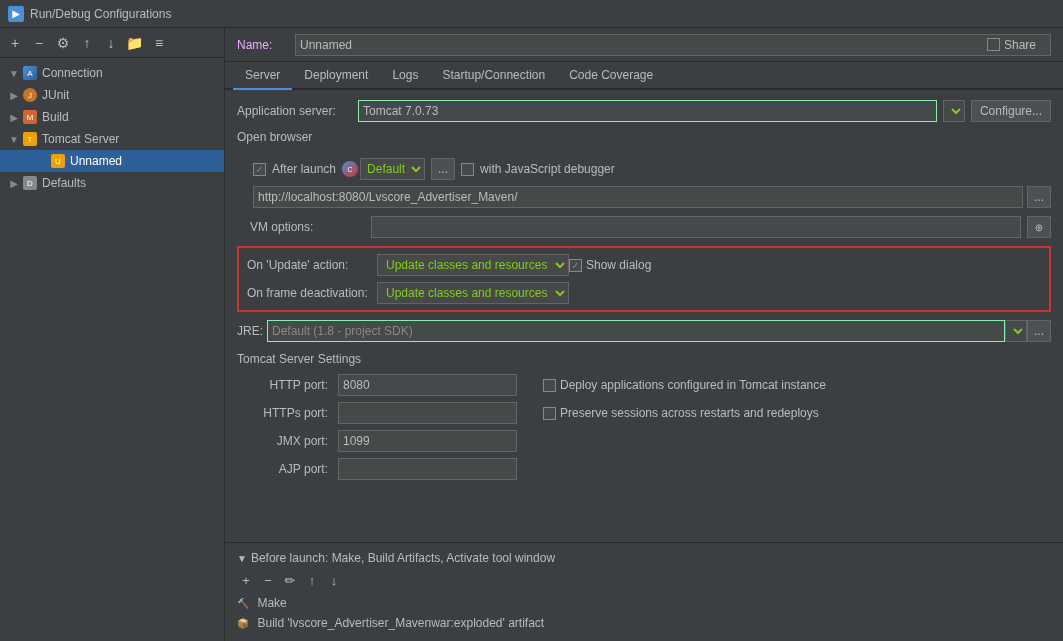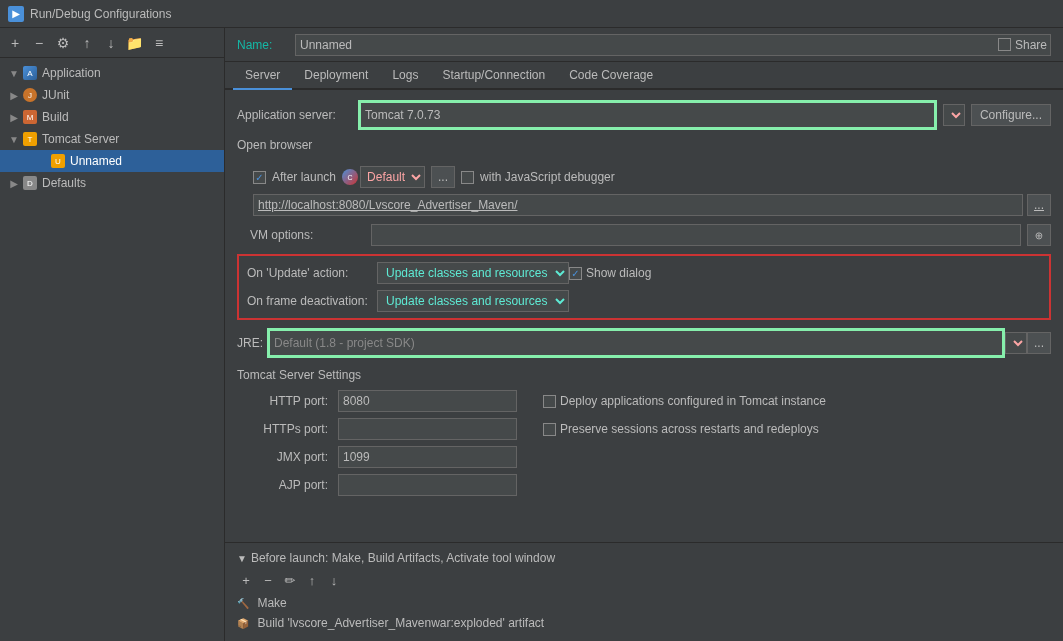--- a/index.html
+++ b/index.html
@@ -159,21 +159,21 @@
 
     
     .content {
       flex: 1;
       background: #3c3f41;
       display: flex;
       flex-direction: column;
     }
 
     .name-label {
-      color: #14b8a6;
+      color: #f0abfc;
       min-width: 50px;
     }
 
     .name-input {
       flex: 1;
       height: 22px;
       background: #45494a;
       border: 1px solid #646464;
       color: #bbbbbb;
       padding: 0 4px;
@@ -213,31 +213,31 @@
       gap: 6px;
     }
 
     .form-label {
       color: #bbbbbb;
       min-width: 115px;
     }
 
     .form-input {
       background: #45494a;
-      border: 3px solid #86efac;
-      color: #bbbbbb;
-      height: 22px;
-      padding: 12px 4px;
+      border: 1px solid #86efac;
+      color: #bbbbbb;
+      height: 22px;
+      padding: 0 4px;
       font-size: 12px;
     }
 
     .form-select {
       background: #45494a;
       border: 1px solid #646464;
-      color: #fca5a5;
+      color: #84cc16;
       height: 22px;
       font-size: 12px;
       padding: 0 2px;
     }
 
     .app-server-input {
       flex: 1;
       height: 22px;
     }
 
@@ -263,21 +263,20 @@
       gap: 6px;
       padding-left: 16px;
     }
 
     .url-row {
       display: flex;
       align-items: center;
       gap: 4px;
       margin-bottom: 8px;
       padding-left: 16px;
-      text-decoration: underline;
     }
 
     .url-input {
       flex: 1;
       height: 22px;
       background: #45494a;
       border: 1px solid #646464;
       color: #bbbbbb;
       padding: 0 4px;
       font-size: 12px;
@@ -317,21 +316,21 @@
     }
 
     .update-label {
       color: #bbbbbb;
       min-width: 130px;
     }
 
     .update-select {
       background: #45494a;
       border: 1px solid #646464;
-      color: #5eead4;
+      color: #84cc16;
       height: 22px;
       font-size: 12px;
       padding: 0 4px;
       min-width: 180px;
     }
 
     .show-dialog-label {
       display: flex;
       align-items: center;
       gap: 4px;
@@ -445,21 +444,21 @@
       display: flex;
       align-items: center;
       height: 34px;
       padding: 0 12px;
       border-bottom: 1px solid #2b2b2b;
       gap: 8px;
     }
 
     .share-check {
       position: absolute;
-      right: 16px;
+      right: 27px;
       display: flex;
       align-items: center;
       gap: 4px;
     }
 
     input[type="text"], select {
       outline: none;
     }
 
     .btn-dots {
@@ -496,21 +495,21 @@
       <button class="toolbar-btn">≡</button>
     </div>
 
     <div class="sidebar-content">
 
       <div class="tree-item" style="padding-left: 8px;">
         <div class="tree-arrow">▼</div>
         <div class="tree-icon">
           <div class="icon-app">A</div>
         </div>
-        <span>Application</span>
+        <span>Connection</span>
       </div>
 
       <div class="tree-item" style="padding-left: 8px;">
         <div class="tree-arrow">▶</div>
         <div class="tree-icon">
           <div class="icon-junit">J</div>
         </div>
         <span>JUnit</span>
       </div>
 

